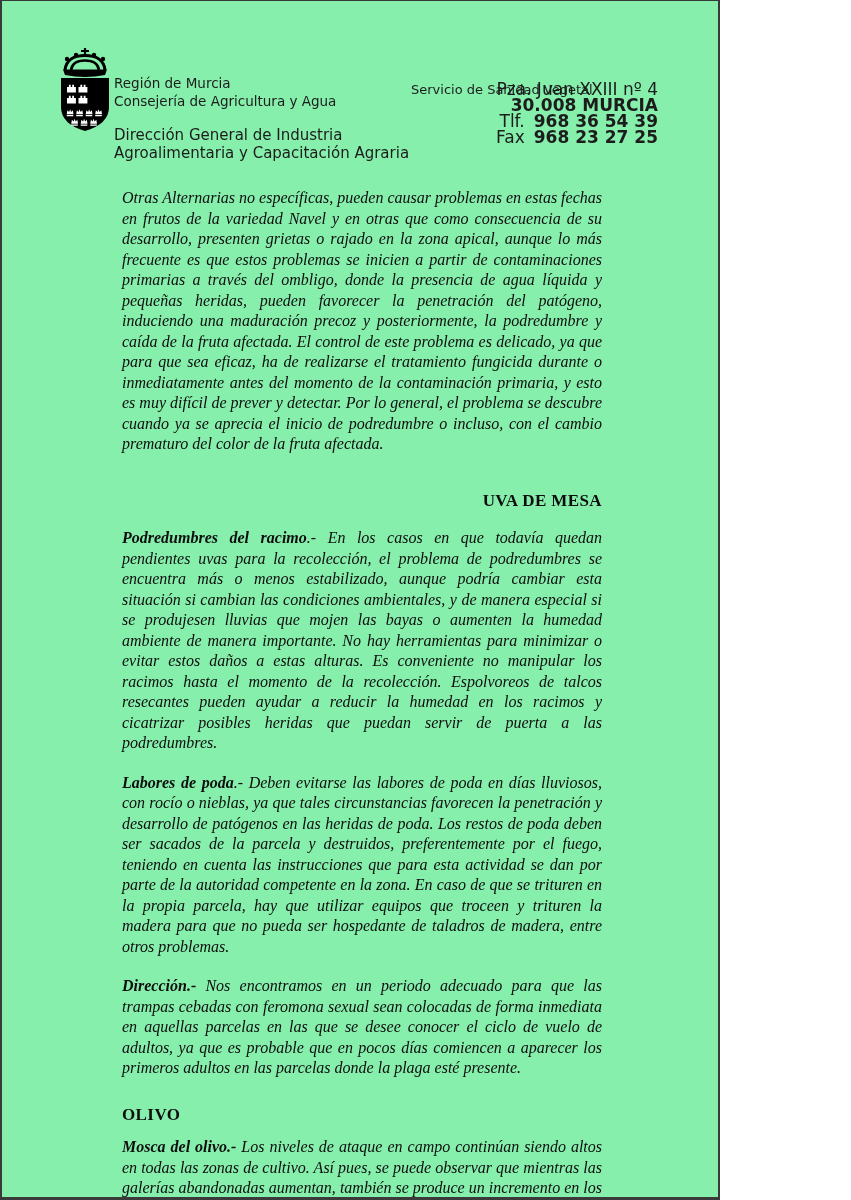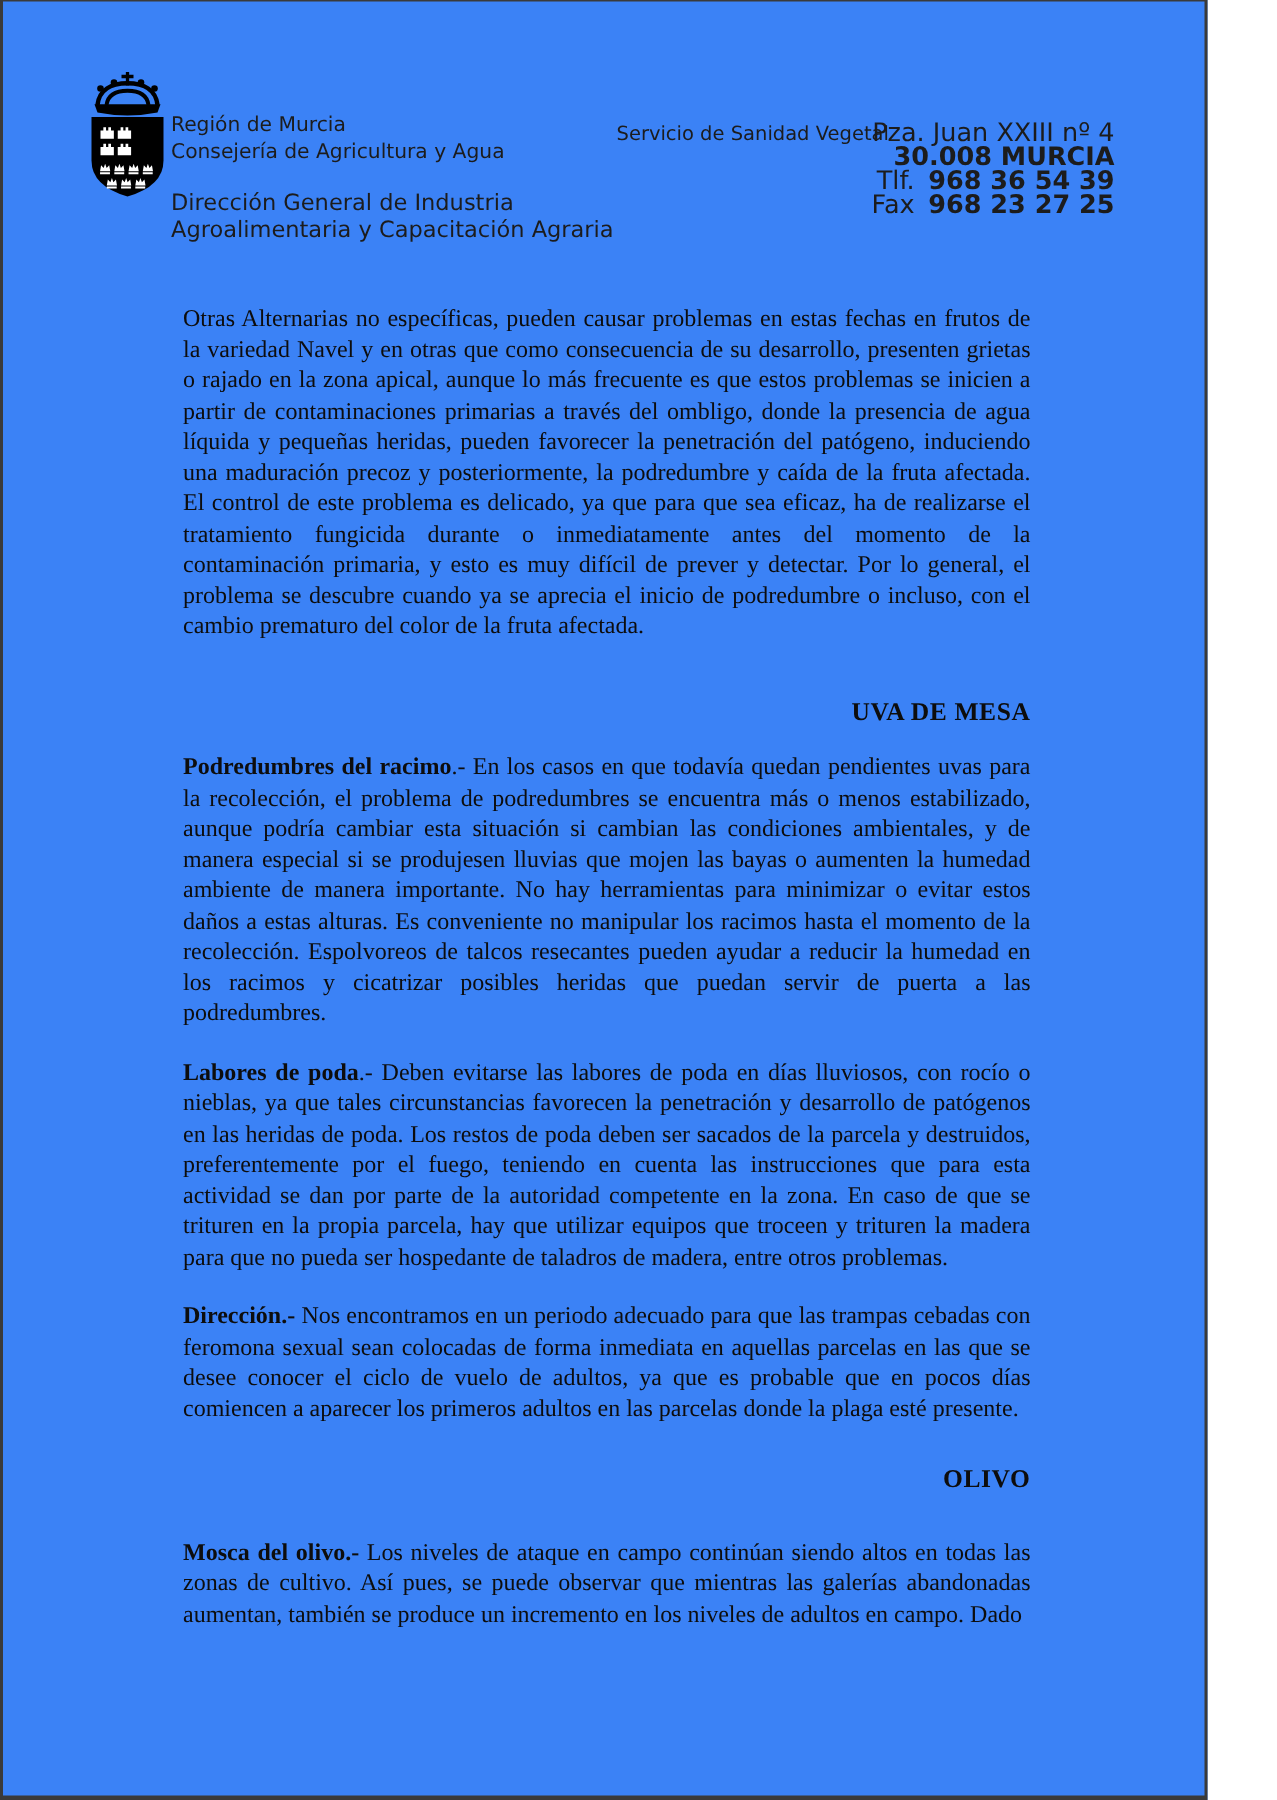--- a/index.html
+++ b/index.html
@@ -1,21 +1,21 @@
 <!DOCTYPE html>
 <html><head>
 <meta charset="utf-8">
 <style>
   html, body { margin: 0; padding: 0; background: #ffffff; }
   .page {
     position: relative;
-    width: 805px;
+    width: 720px;
     height: 1200px;
     box-sizing: border-box;
-    background: #3b82f6;
+    background: #86efac;
     border: 2px solid #3a3a3a;
     border-top-width: 1px;
     border-bottom-width: 3px;
     overflow: hidden;
     color: #111111;
   }
 
   
   .letterhead { position: absolute; left: 0; top: 0; width: 100%; height: 170px; }
   .logo {
@@ -44,35 +44,35 @@
   .address-block .city { font-weight: bold; }
   .address-block .num { margin-left: 9px; font-weight: bold; }
 
   
   .content {
     position: absolute; left: 120px; right: 116px; top: 186px;
     font-family: "Liberation Serif", "DejaVu Serif", serif;
     font-size: 16px; line-height: 20.5px;
     text-align: justify; color: #0d0d0d;
   }
-  .content p { margin: 16px 0 19px 0; }
+  .content p { margin: 1px 0 19px 0; font-style: italic; }
   .content p.intro { margin-bottom: 0; }
   .content p.last { margin-bottom: 0; }
   .content b.lead { font-weight: bold; }
   h2.left-heading {
     margin: 36px 0 17px 0;
     font-family: "Liberation Serif", "DejaVu Serif", serif;
     font-size: 17px; font-weight: bold; letter-spacing: .4px;
     text-align: right;
   }
   h2.center-heading {
-    margin: 26px 0 29px 0;
+    margin: 26px 0 12px 0;
     font-family: "Liberation Serif", "DejaVu Serif", serif;
     font-size: 17px; font-weight: bold; letter-spacing: .4px;
-    text-align: right;
+    text-align: left;
   }
 </style>
 </head>
 <body>
 
 <div class="page">
 
   <header class="letterhead">
 
     <div class="logo">

